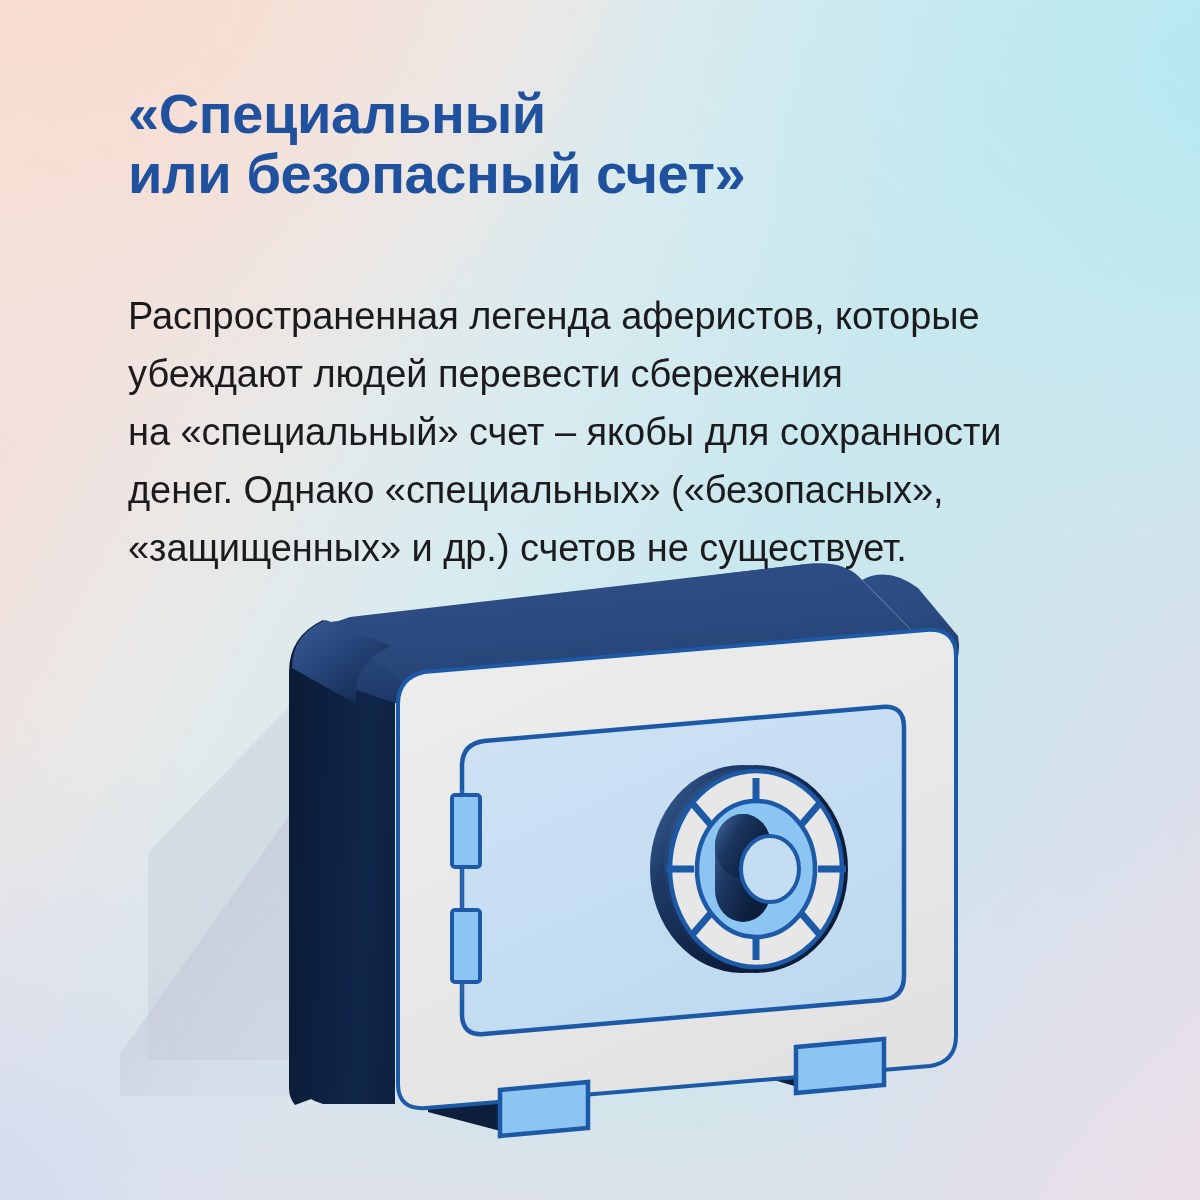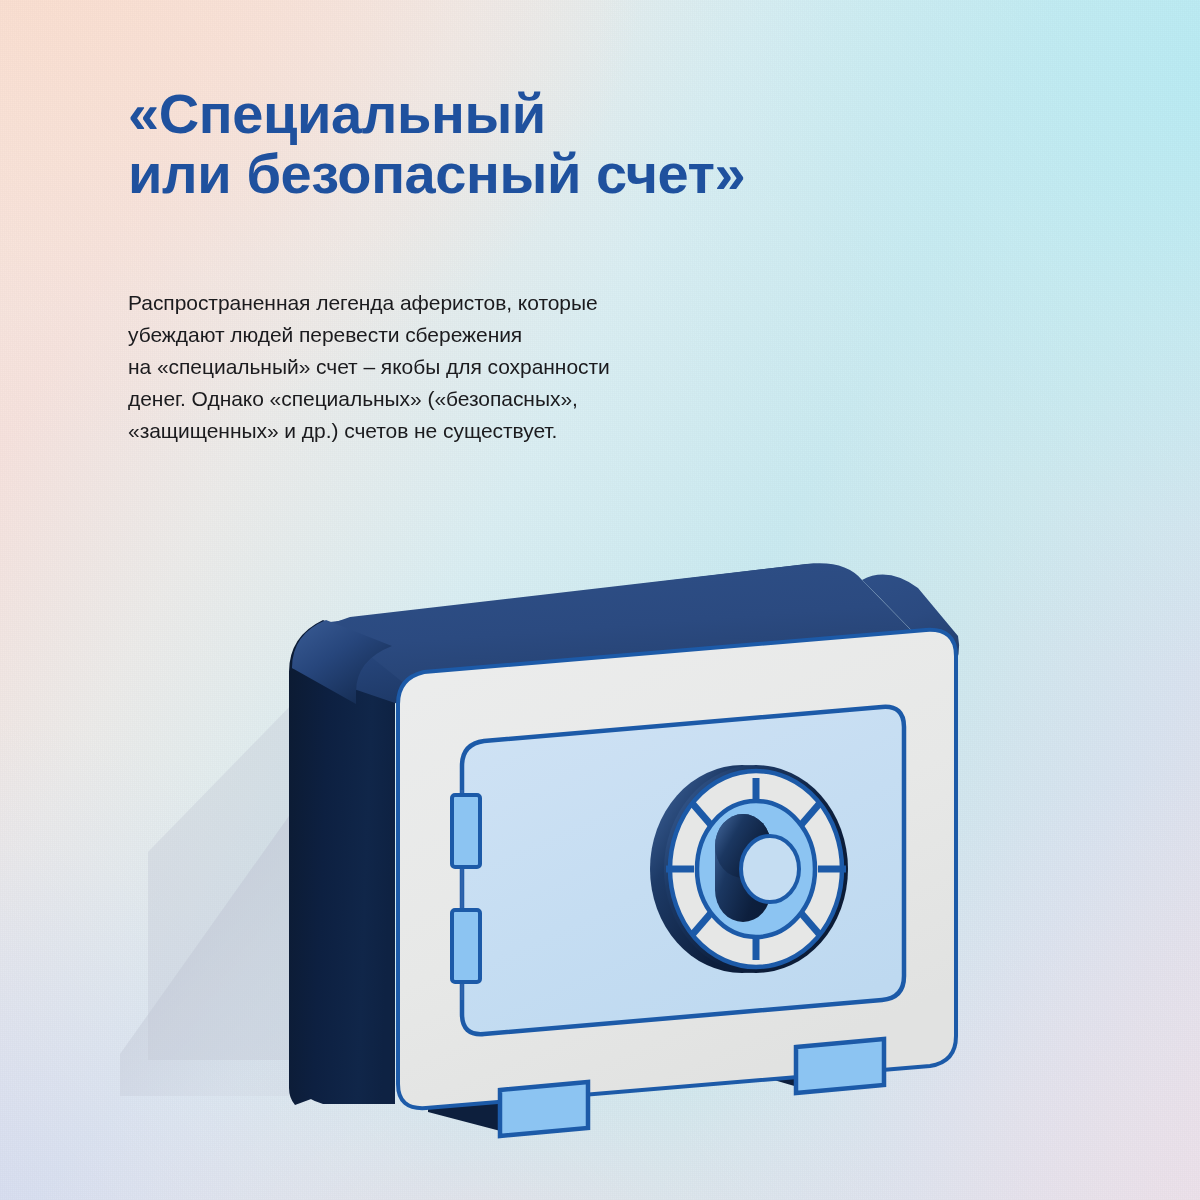--- a/index.html
+++ b/index.html
@@ -98,21 +98,21 @@
     line-height: 1.08;
     letter-spacing: -0.4px;
     margin: 0;
     white-space: pre-line;
     -webkit-font-smoothing: antialiased;
   }
   #body-copy {
     margin: 0;
     padding-top: 82px;
     color: #1b1b1e;
-    font-size: 21px;
+    font-size: 38px;
     font-weight: 400;
     line-height: 1.53;
     letter-spacing: -0.05px;
     white-space: pre-line;
   }
 
   
   #safe-illustration {
     position: absolute;
     left: 0;

